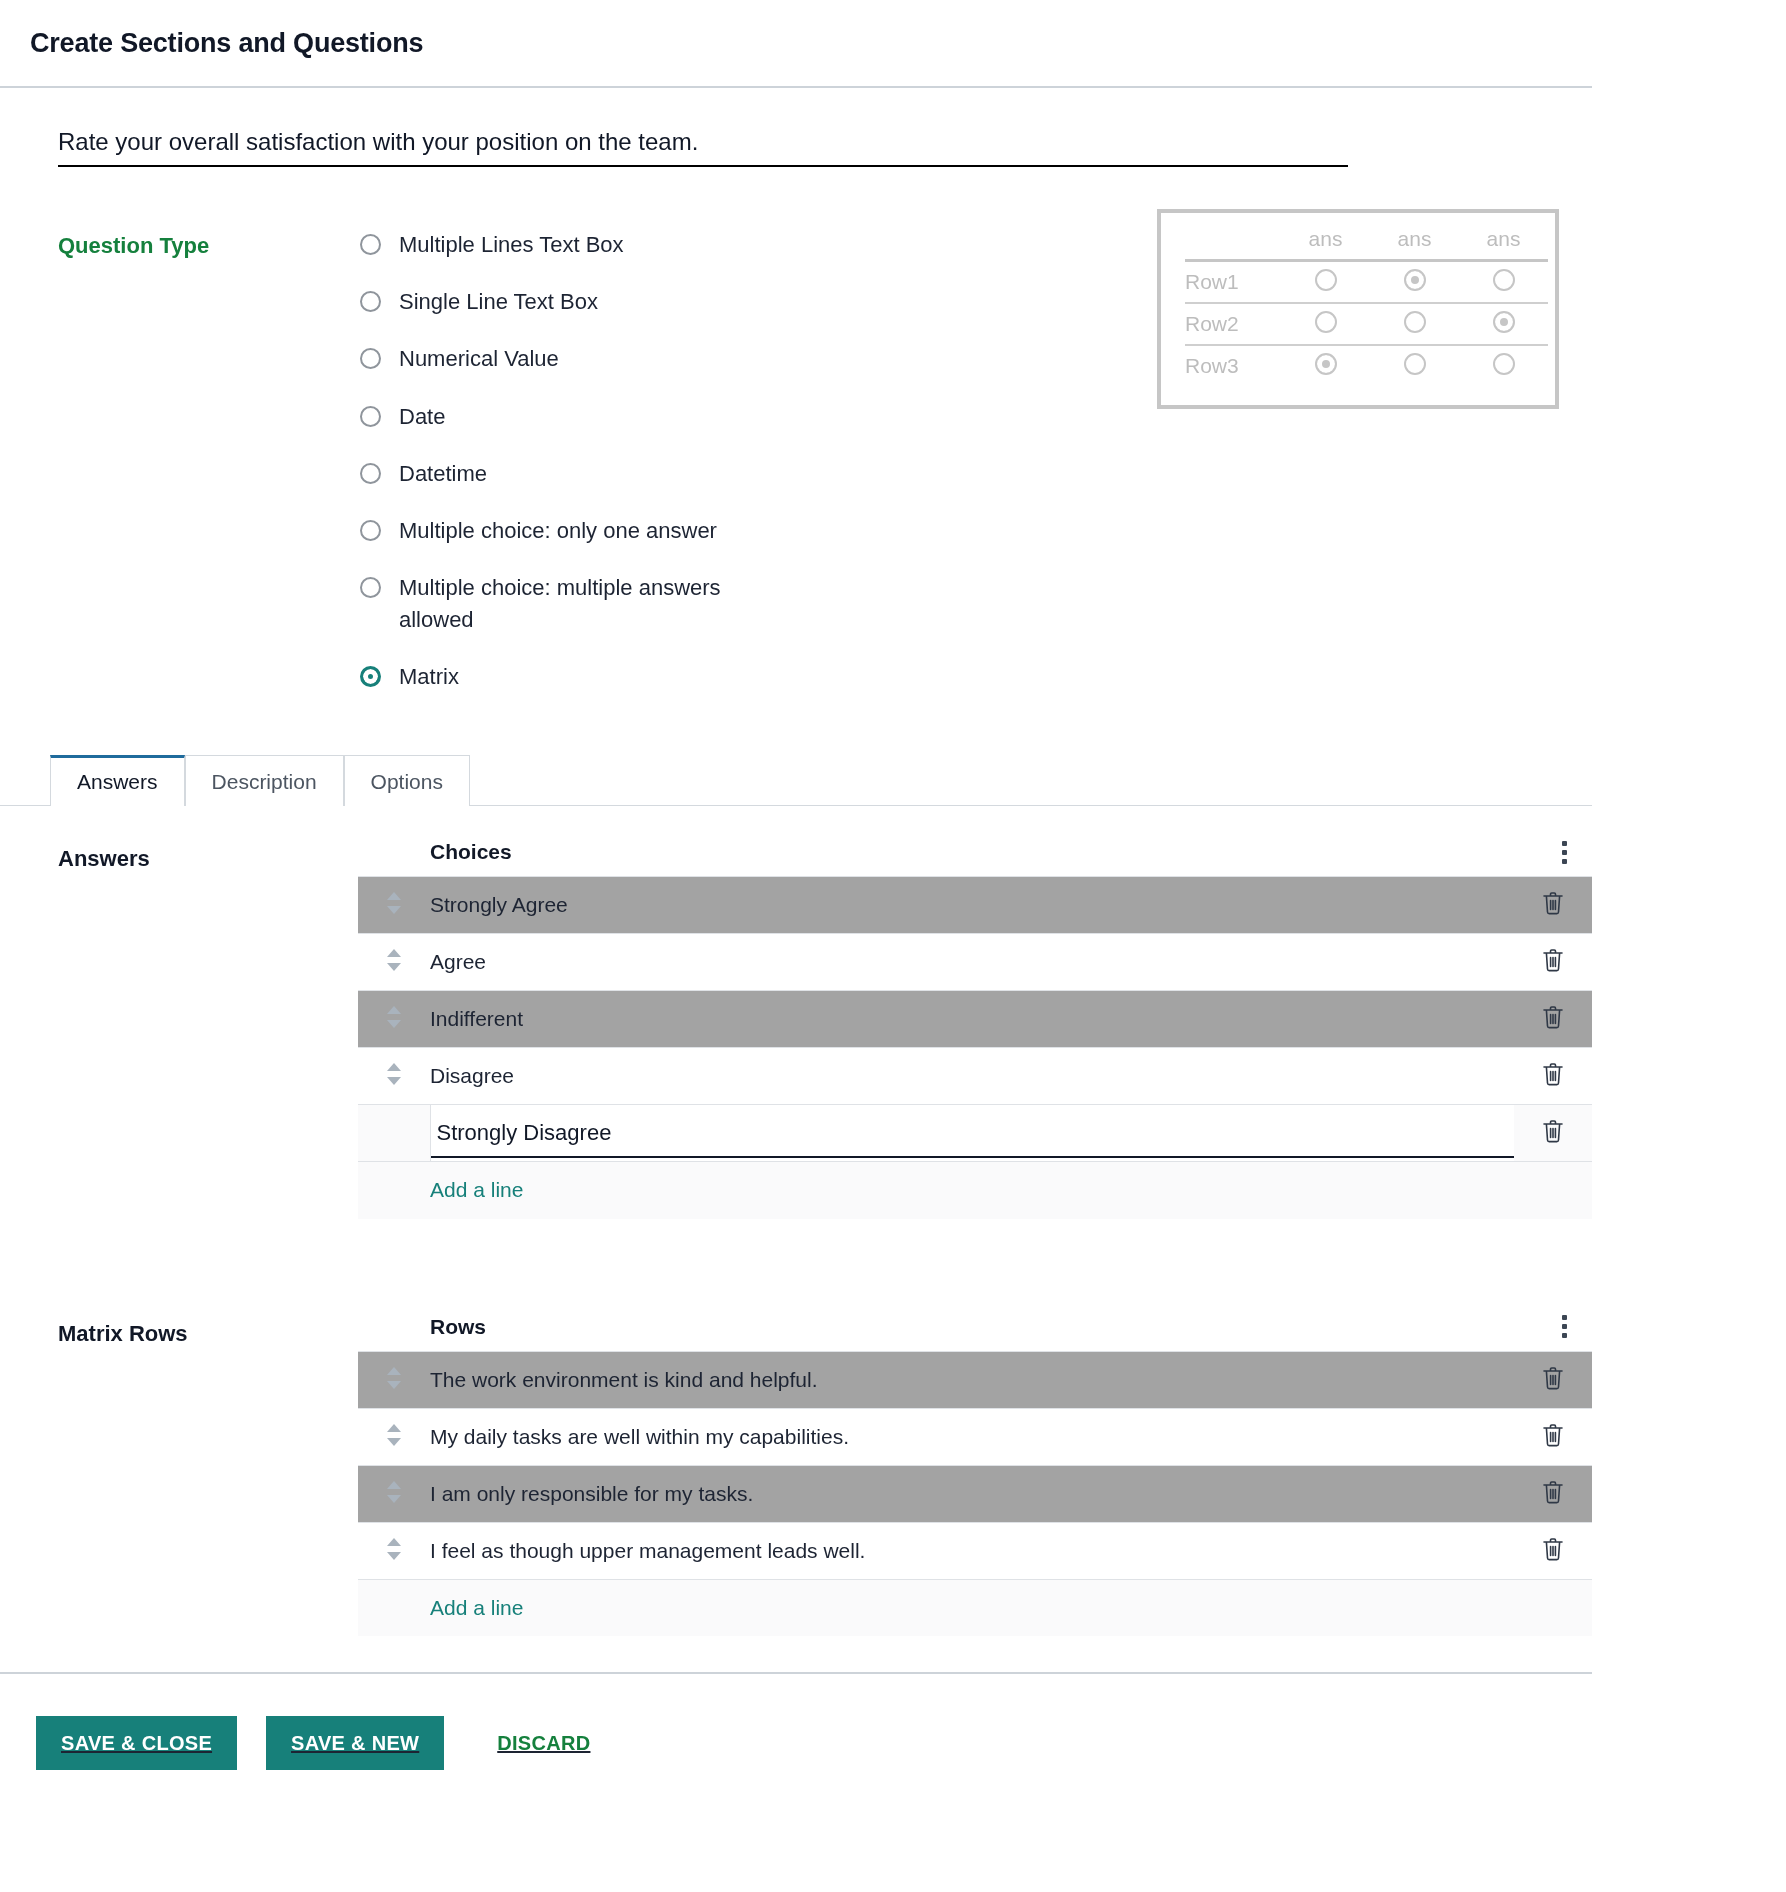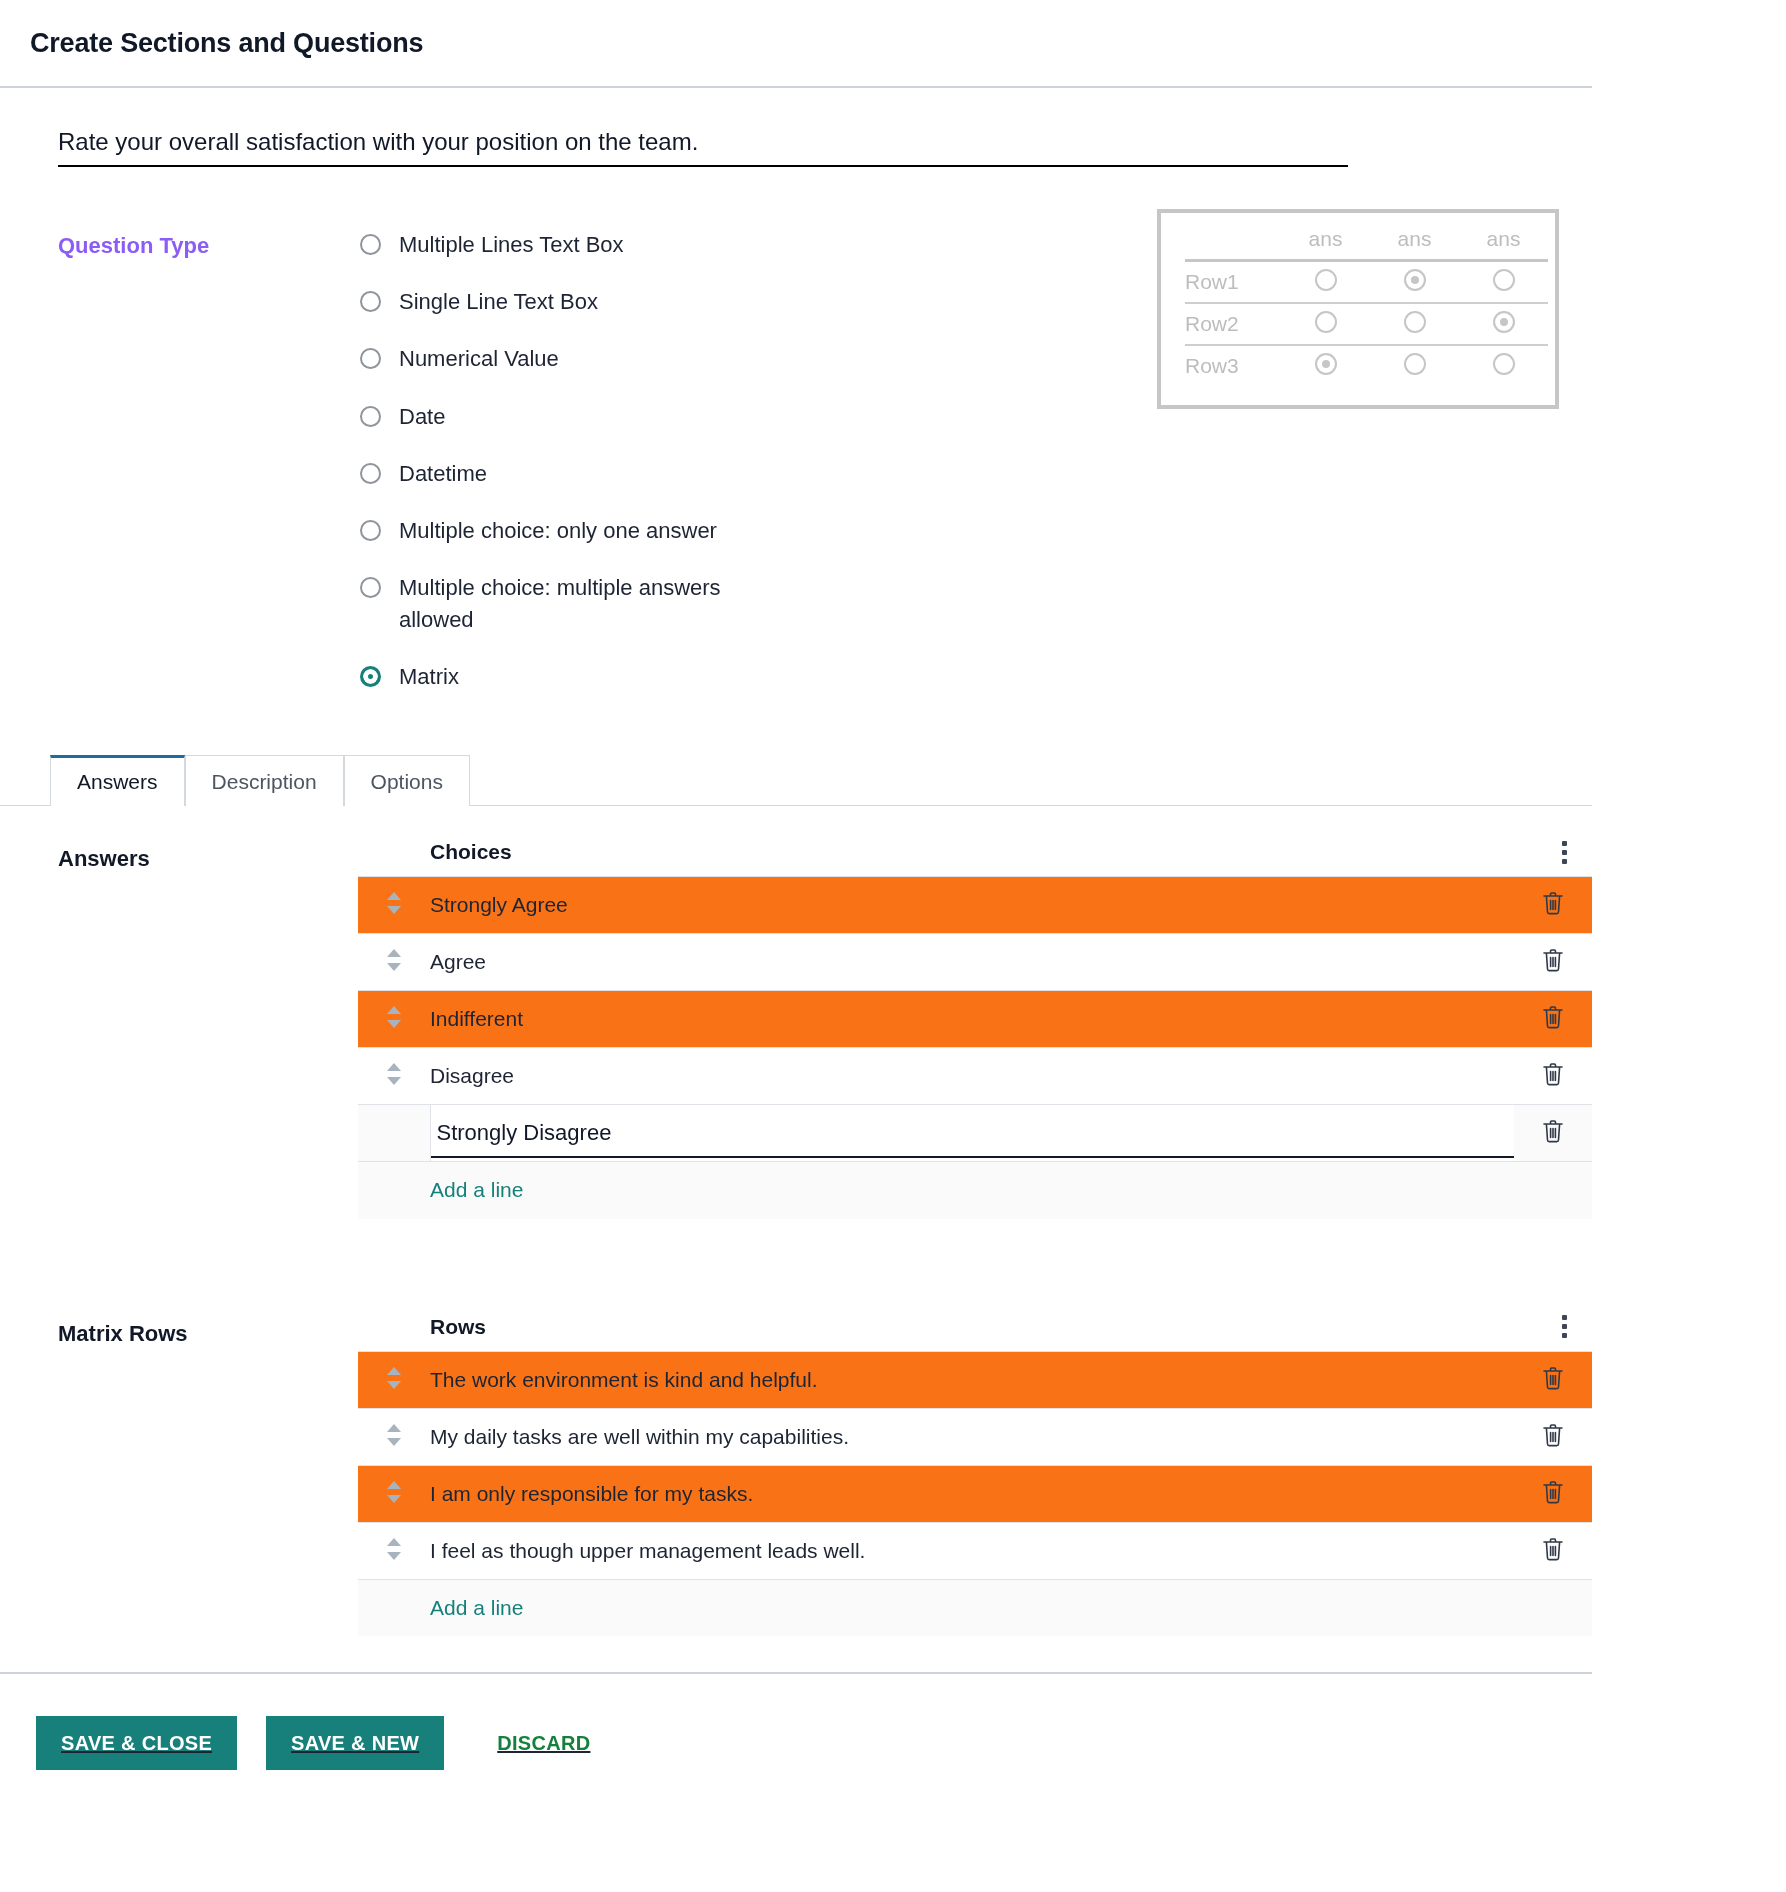--- a/index.html
+++ b/index.html
@@ -46,21 +46,21 @@
   
   .qtype-block {
     display: flex;
     padding: 62px 0 0 58px;
     position: relative;
   }
   .qtype-label {
     width: 302px;
     font-size: 22px;
     font-weight: bold;
-    color: #8b5cf6;
+    color: #15803d;
     padding-top: 4px;
     flex: none;
   }
   .radio-list { display: flex; flex-direction: column; }
   .radio-row {
     display: flex;
     align-items: flex-start;
     margin-bottom: 26px;
     cursor: pointer;
   }
@@ -189,21 +189,21 @@
     cursor: pointer;
   }
   .dot { width: 5px; height: 5px; background: #3c4654; border-radius: 1px; }
 
   table.o2m-table {
     width: 100%;
     border-collapse: collapse;
     table-layout: fixed;
   }
   table.o2m-table tr { height: 57px; }
-  table.o2m-table tr.striped td { background: #f97316; }
+  table.o2m-table tr.striped td { background: #a3a3a3; }
   table.o2m-table td {
     border-top: 1px solid #dfe2e6;
     border-bottom: 1px solid #dfe2e6;
     vertical-align: middle;
     padding: 0;
   }
   td.handle-cell {
     width: 72px;
     text-align: center;
     cursor: grab;

